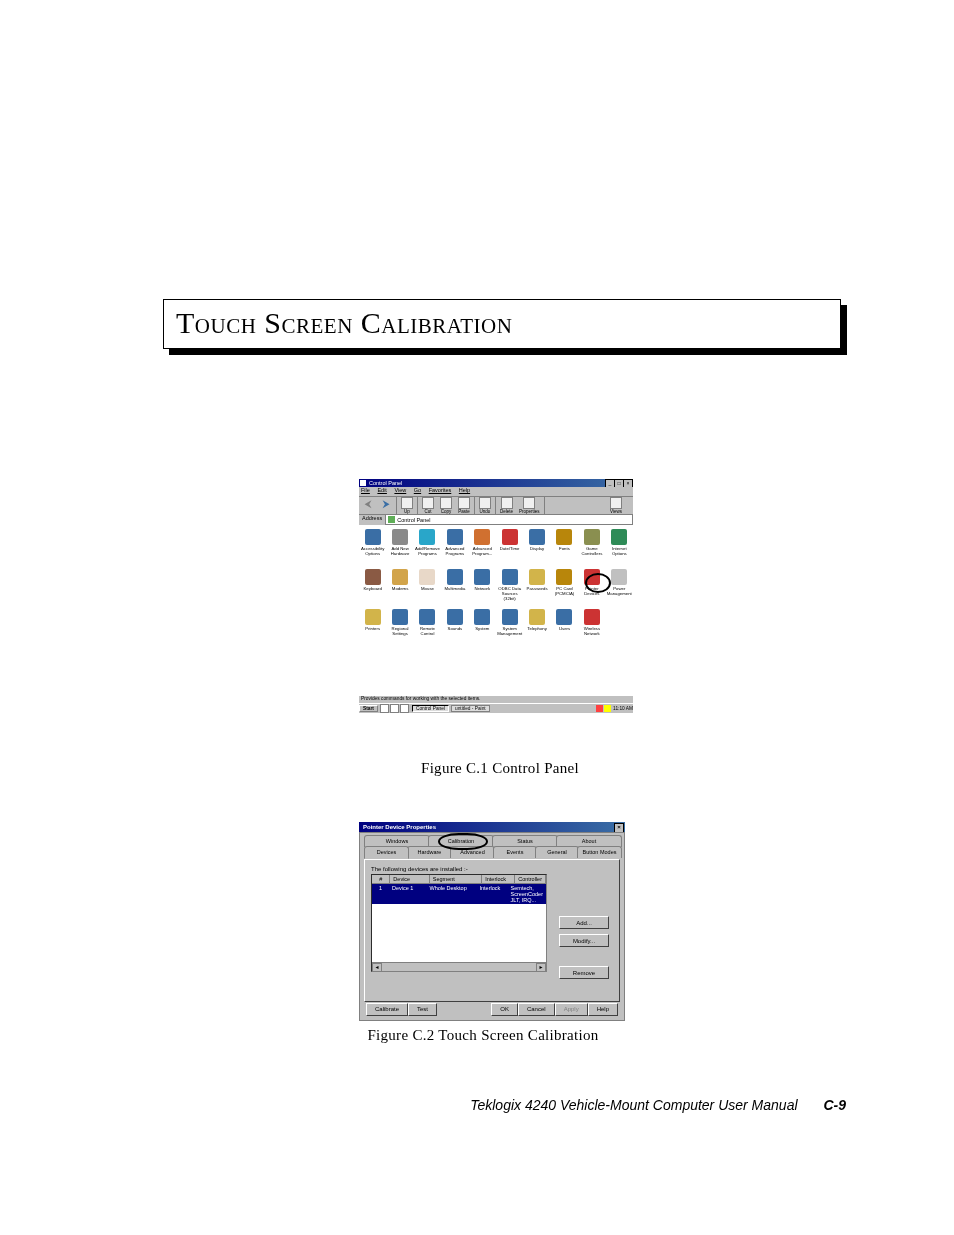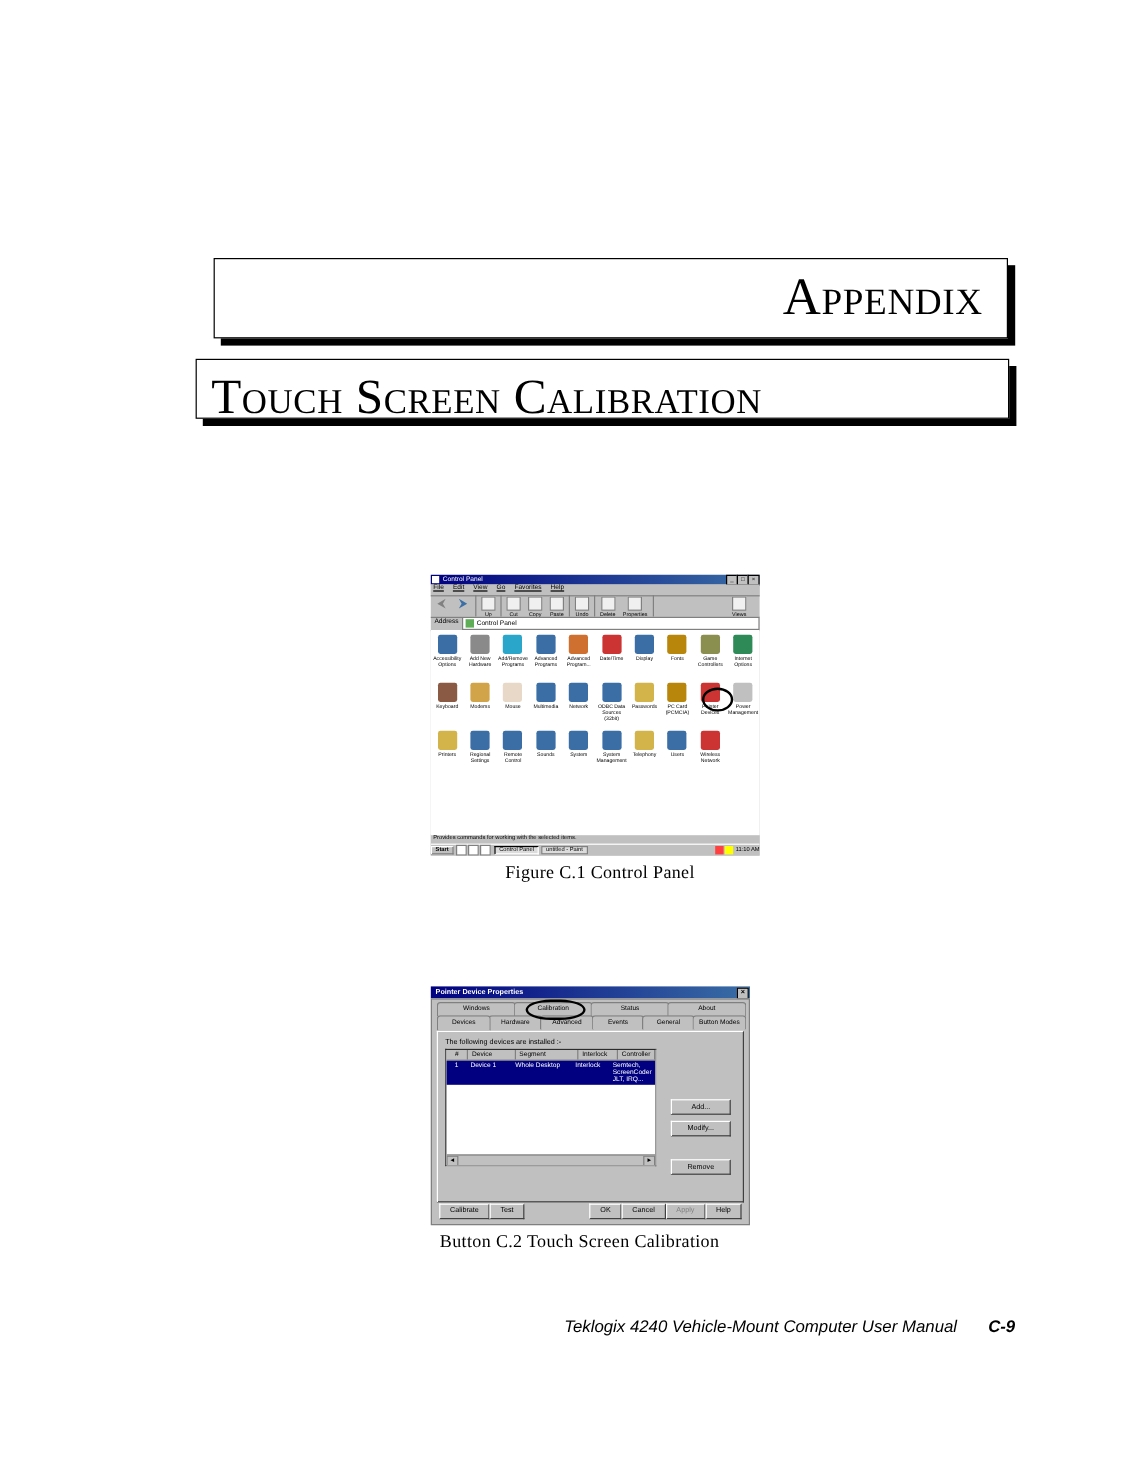--- a/index.html
+++ b/index.html
@@ -8,27 +8,27 @@
   
   .hdr-box{position:absolute;background:#fff;border:1px solid #000;
            box-shadow:6px 6px 0 #000}
   #hdr-appendix{left:178px;top:215px;width:660px;height:65px}
   #hdr-appendix .t{position:absolute;right:20px;top:6px;
     font-family:Georgia,'Times New Roman',serif;font-weight:400;
     font-variant:small-caps;font-size:44px;letter-spacing:.5px}
   #hdr-title{left:163px;top:299px;width:676px;height:48px}
   #hdr-title .t{position:absolute;left:12px;top:6px;
     font-family:Georgia,'Times New Roman',serif;font-weight:400;
-    font-variant:small-caps;font-size:41px;letter-spacing:.5px}
+    font-variant:small-caps;font-size:30px;letter-spacing:.5px}
 
   
   .caption{position:absolute;width:280px;text-align:center;
     font-family:Georgia,'Times New Roman',serif;font-size:15px;
     letter-spacing:.3px}
-  #cap1{left:360px;top:720px}
+  #cap1{left:360px;top:760px}
   #cap2{left:343px;top:1027px}
 
   
   #footer{position:absolute;left:0;right:108px;top:1097px;text-align:right;
     font-family:Arial,Helvetica,sans-serif;font-style:italic;font-size:14px}
   #footer .pgnum{font-style:italic;font-weight:700;margin-left:22px}
 
   
   #fig1{position:absolute;left:359px;top:479px;width:274px;height:234px;
         background:#c0c0c0;font-family:'MS Sans Serif',Tahoma,sans-serif}
@@ -165,23 +165,20 @@
 
   
   #fig2 .circle{position:absolute;width:46px;height:13px;left:74px;top:-2px;
     border:2px solid #000;border-radius:50%/60%;z-index:10}
 </style>
 </head>
 <body>
 
 <div class="page">
 
-  <div id="hdr-appendix" class="hdr-box">
-    <span class="t">Appendix</span>
-  </div>
   <div id="hdr-title" class="hdr-box">
     <span class="t">Touch Screen Calibration</span>
   </div>
 
   <div id="fig1">
 
     <div class="titlebar">
       <span class="sysicon"></span>
       <span>Control Panel</span>
       <span class="winbtns">
@@ -426,20 +423,20 @@
         <button>Calibrate</button>
         <button>Test</button>
         <span class="gap"></span>
         <button>OK</button>
         <button>Cancel</button>
         <button disabled="">Apply</button>
         <button>Help</button>
       </div>
     </div>
   </div>
-  <div id="cap2" class="caption">Button C.2   Touch Screen Calibration</div>
+  <div id="cap2" class="caption">Figure C.2   Touch Screen Calibration</div>
 
   <div id="footer">
     <span>Teklogix 4240 Vehicle-Mount Computer User Manual</span>
     <span class="pgnum">C-9</span>
   </div>
 
 </div>
 
 </body></html>

